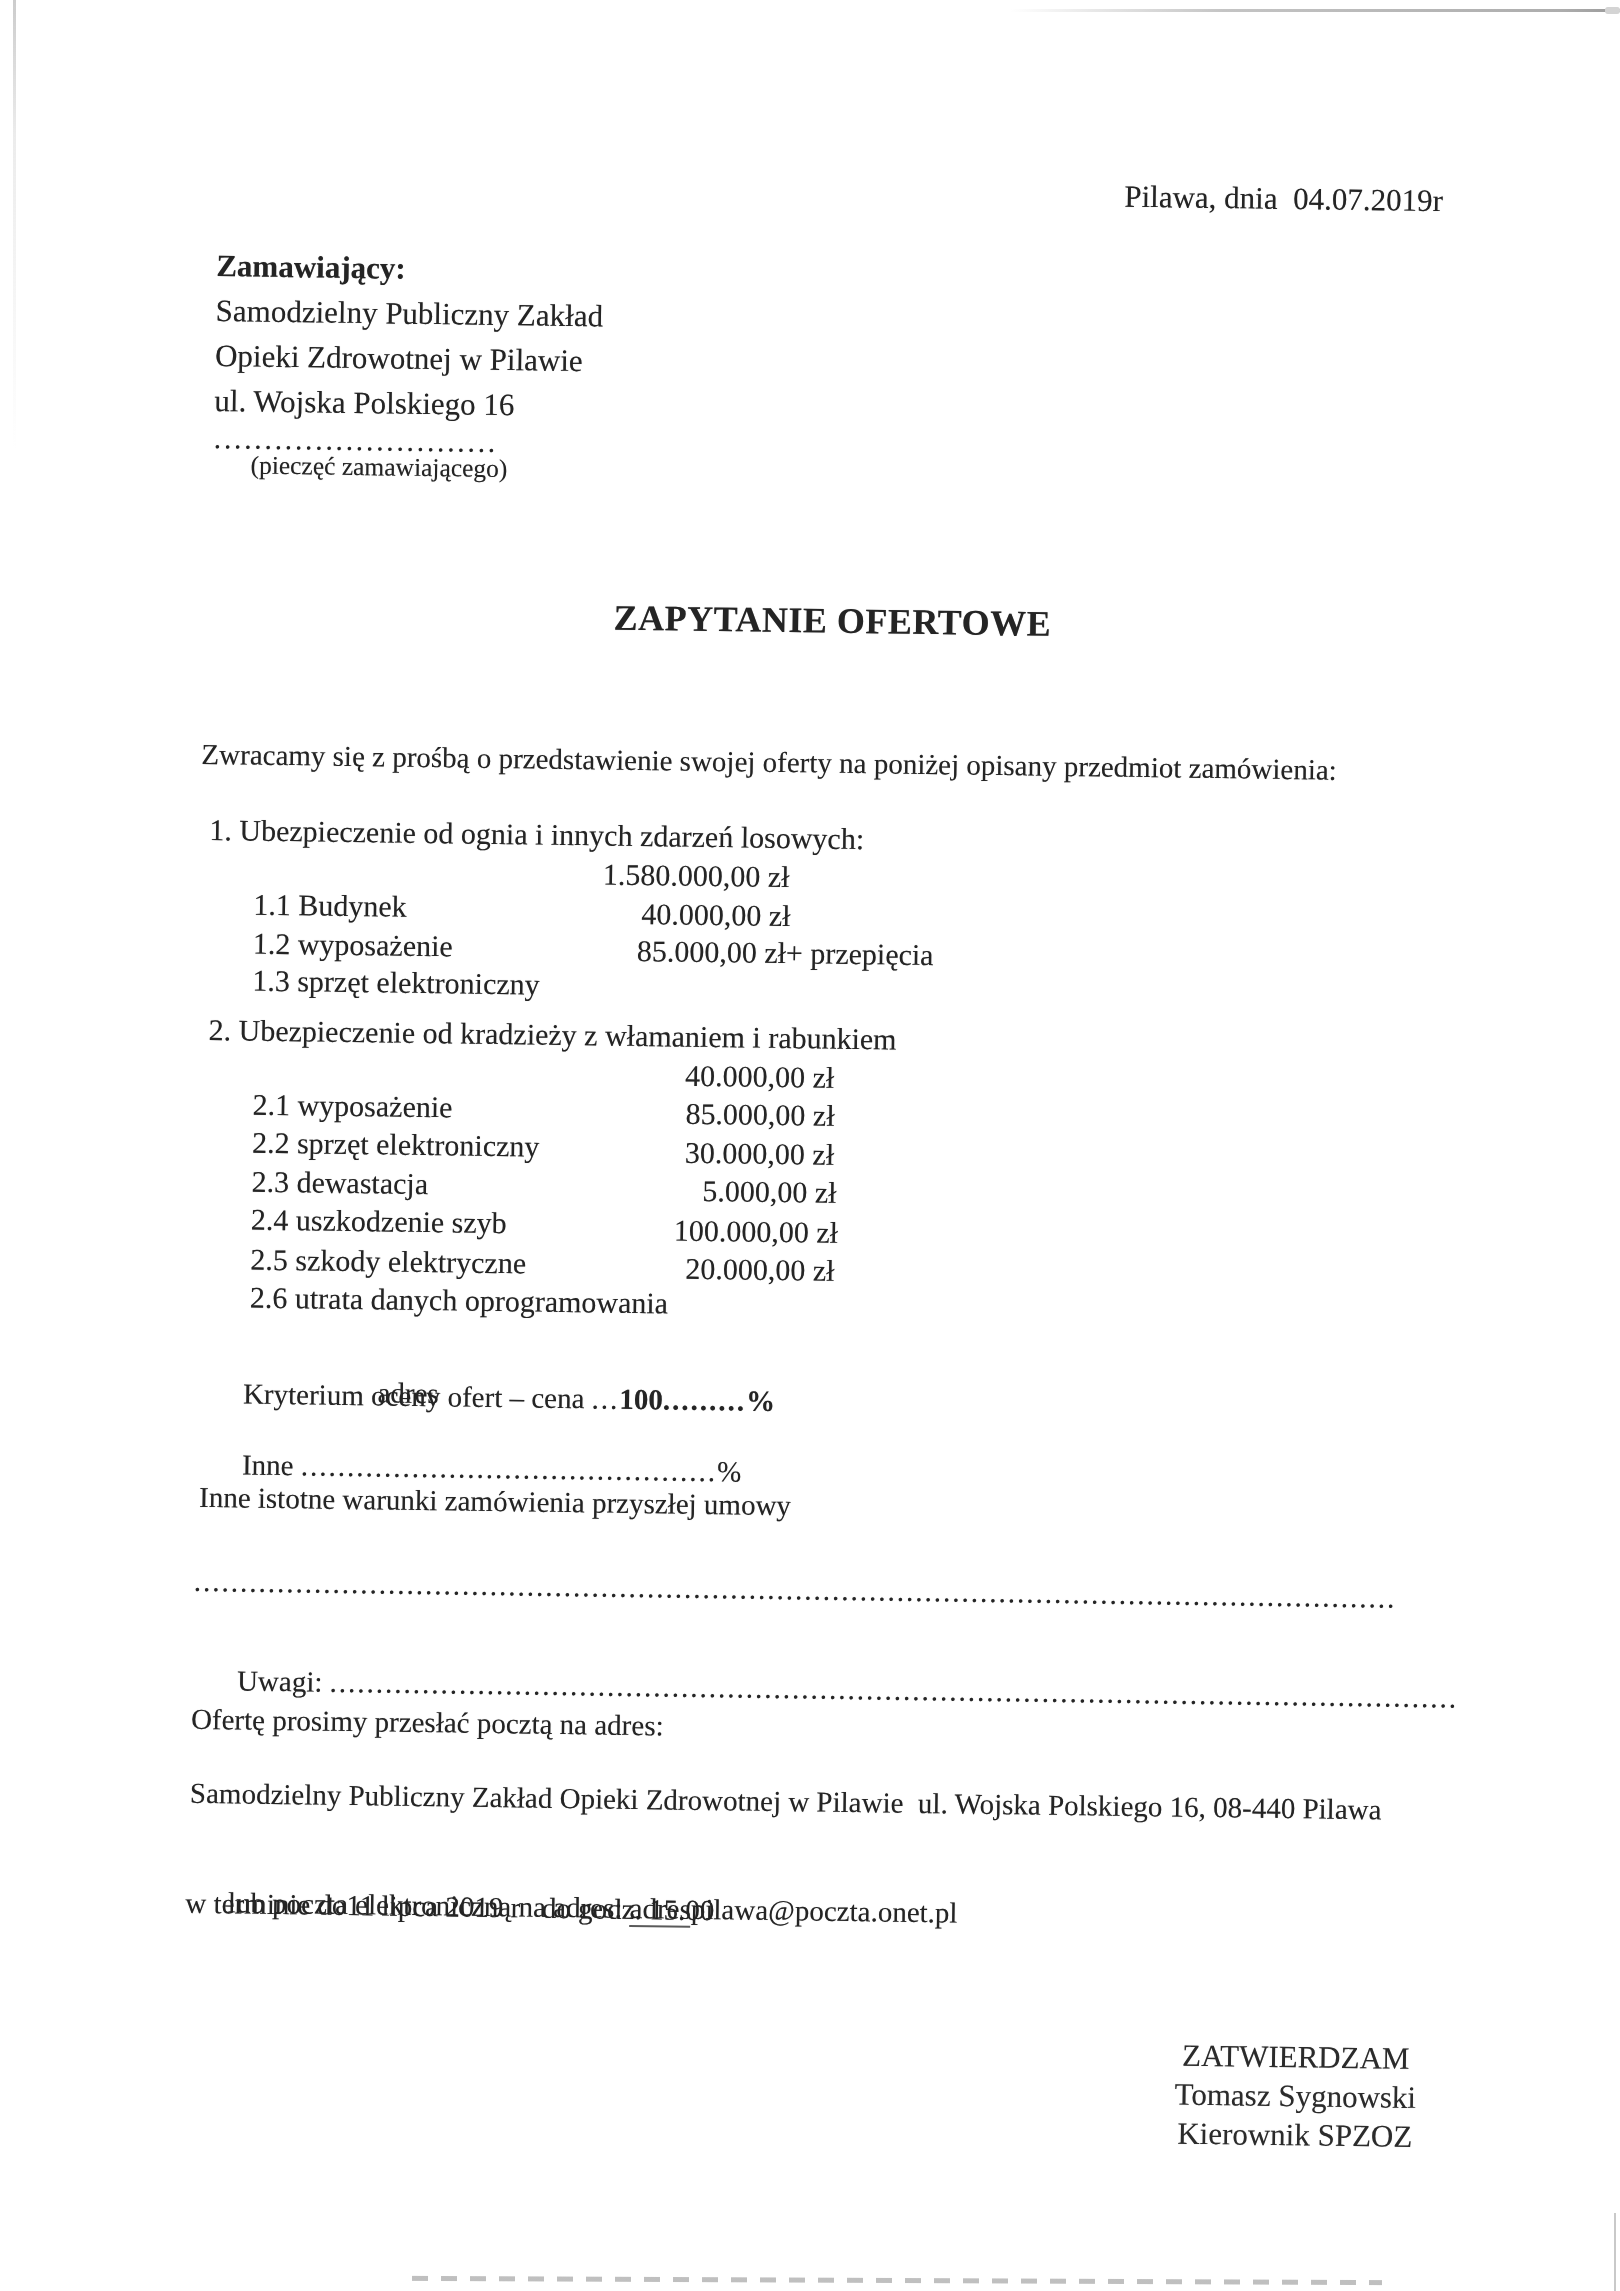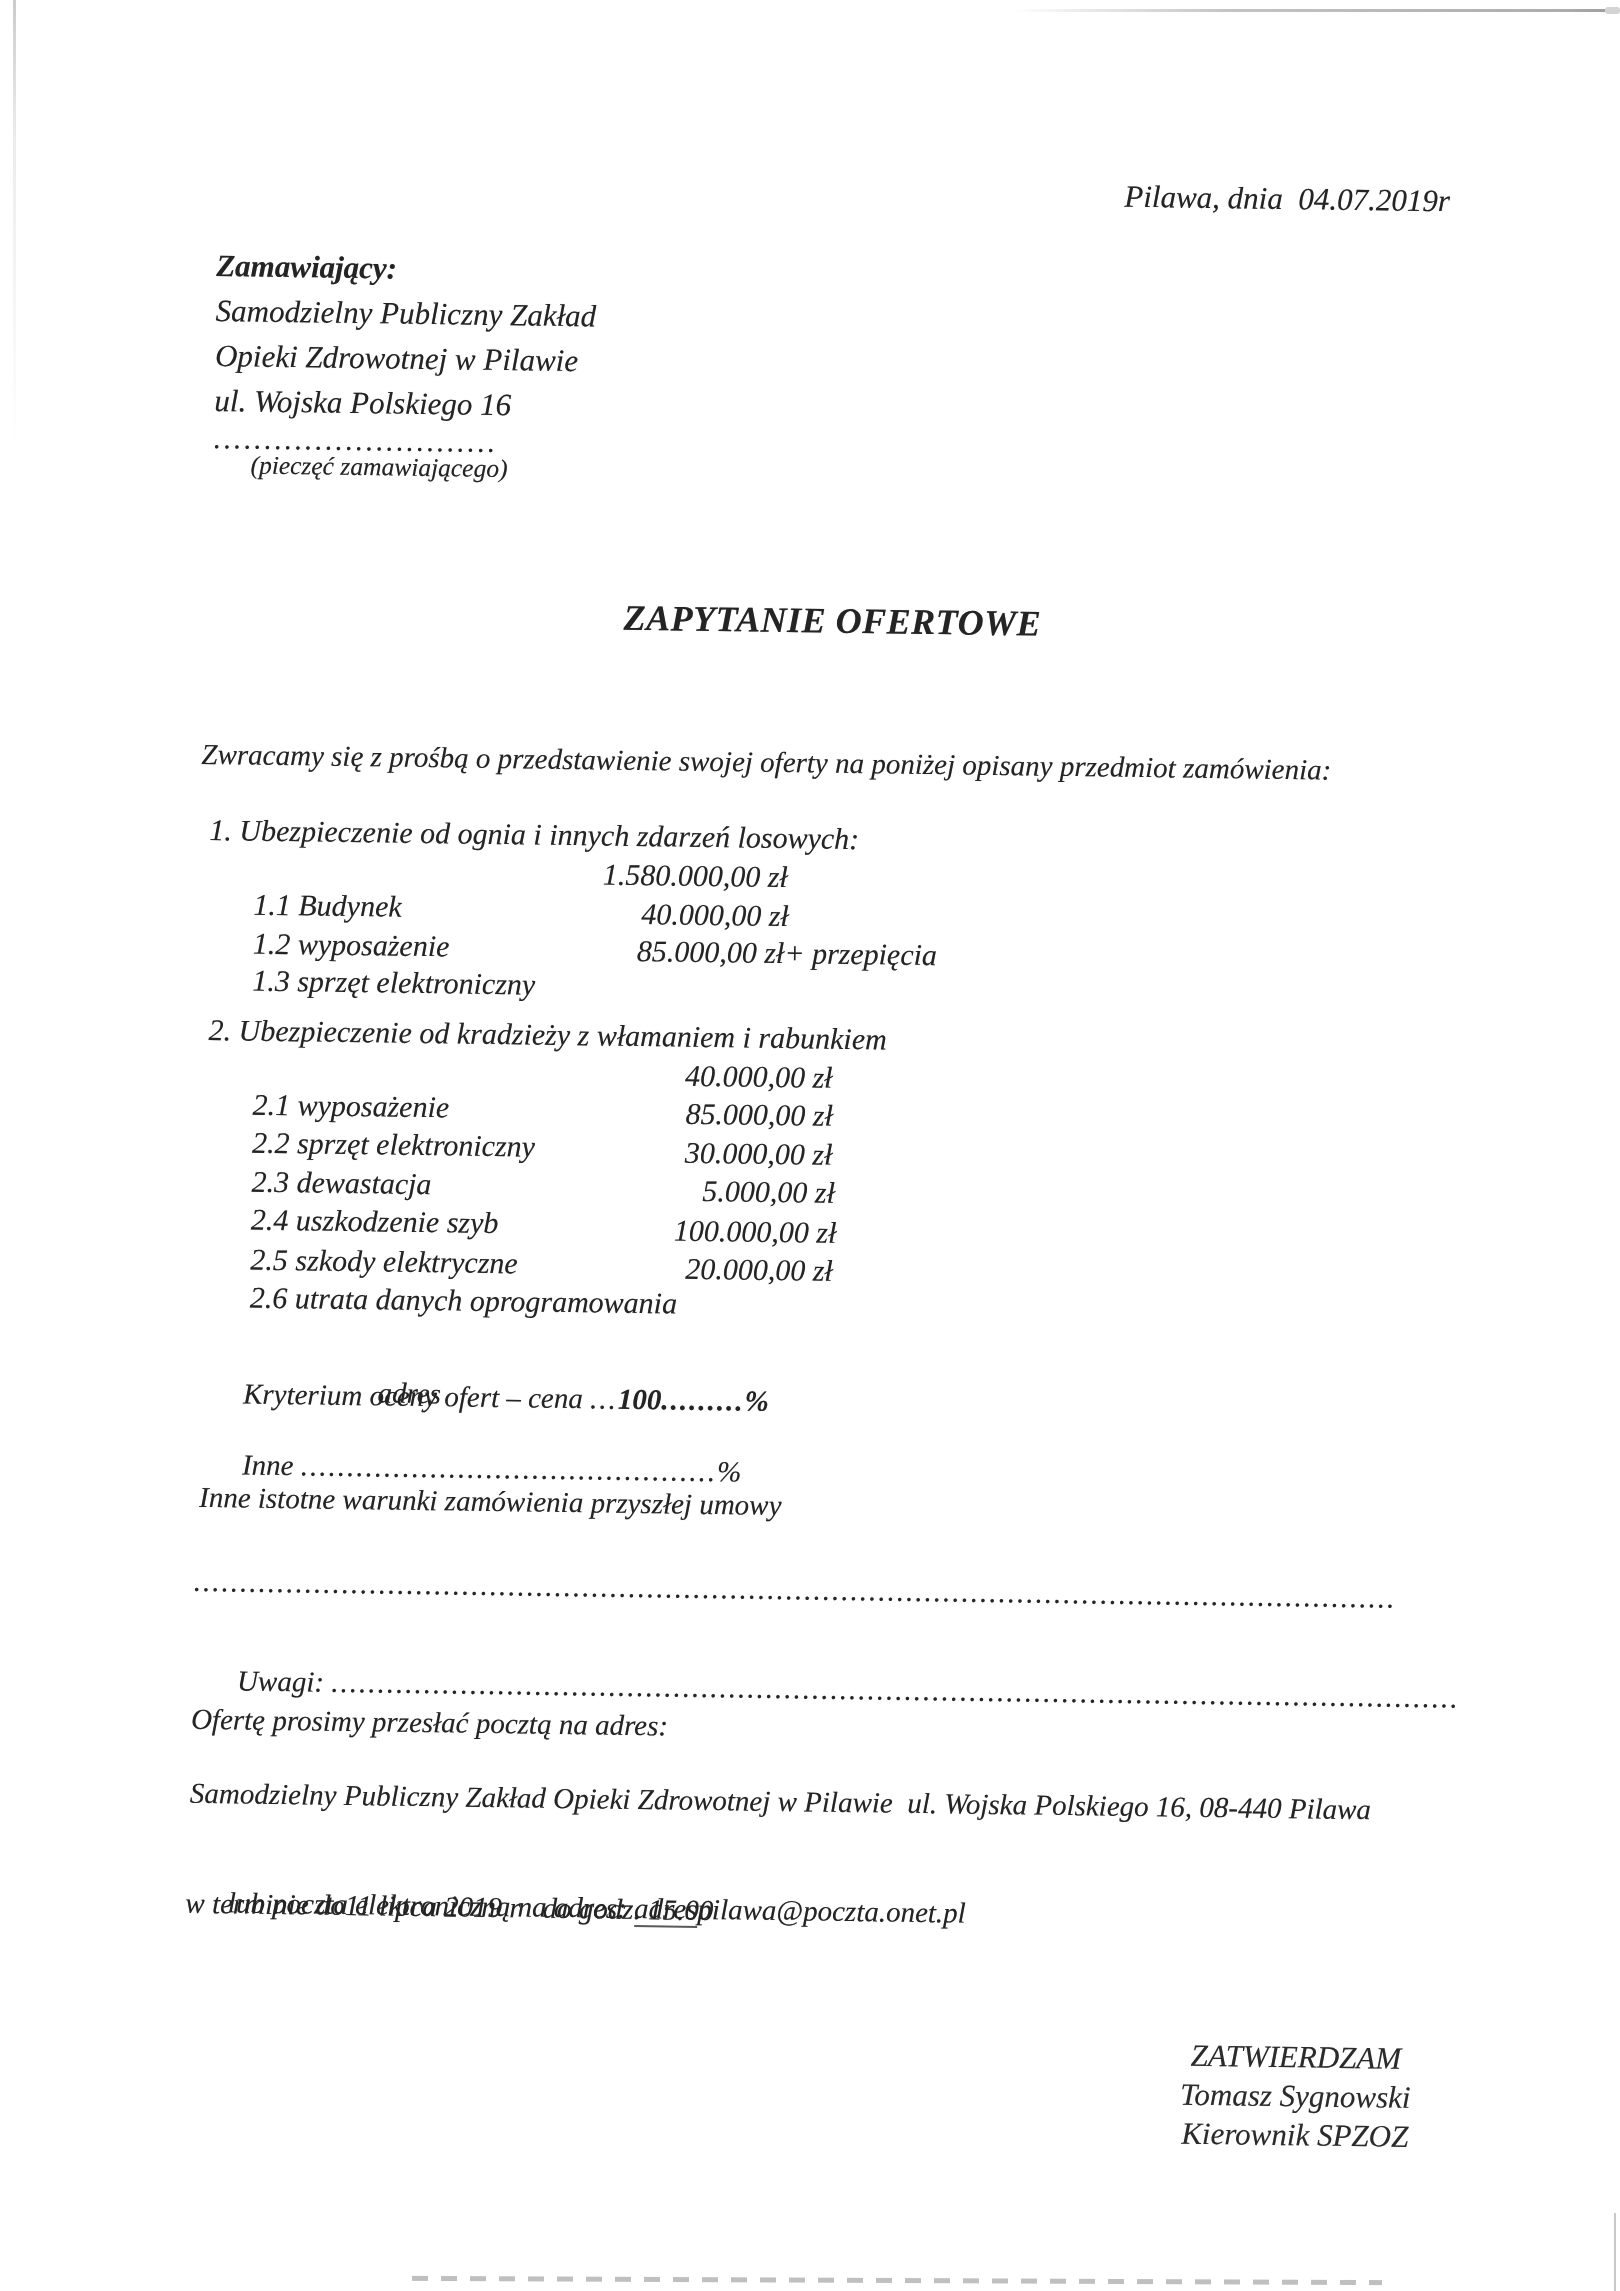--- a/index.html
+++ b/index.html
@@ -3,21 +3,21 @@
 <meta charset="utf-8">
 <style>
   html,body{margin:0;padding:0;}
   body{
     width:1620px;height:2292px;
     background:#ffffff;
     position:relative;
     overflow:hidden;
     font-family:"Liberation Serif","DejaVu Serif",serif;
   }
-  .page{position:absolute;inset:0;font-style:italic;}
+  .page{position:absolute;inset:0;}
   
   #doc{
     position:absolute;inset:0;
     transform:rotate(0.8deg);
     transform-origin:0 0;
     color:#242424;
   }
   .ln{
     position:absolute;
     white-space:pre;

